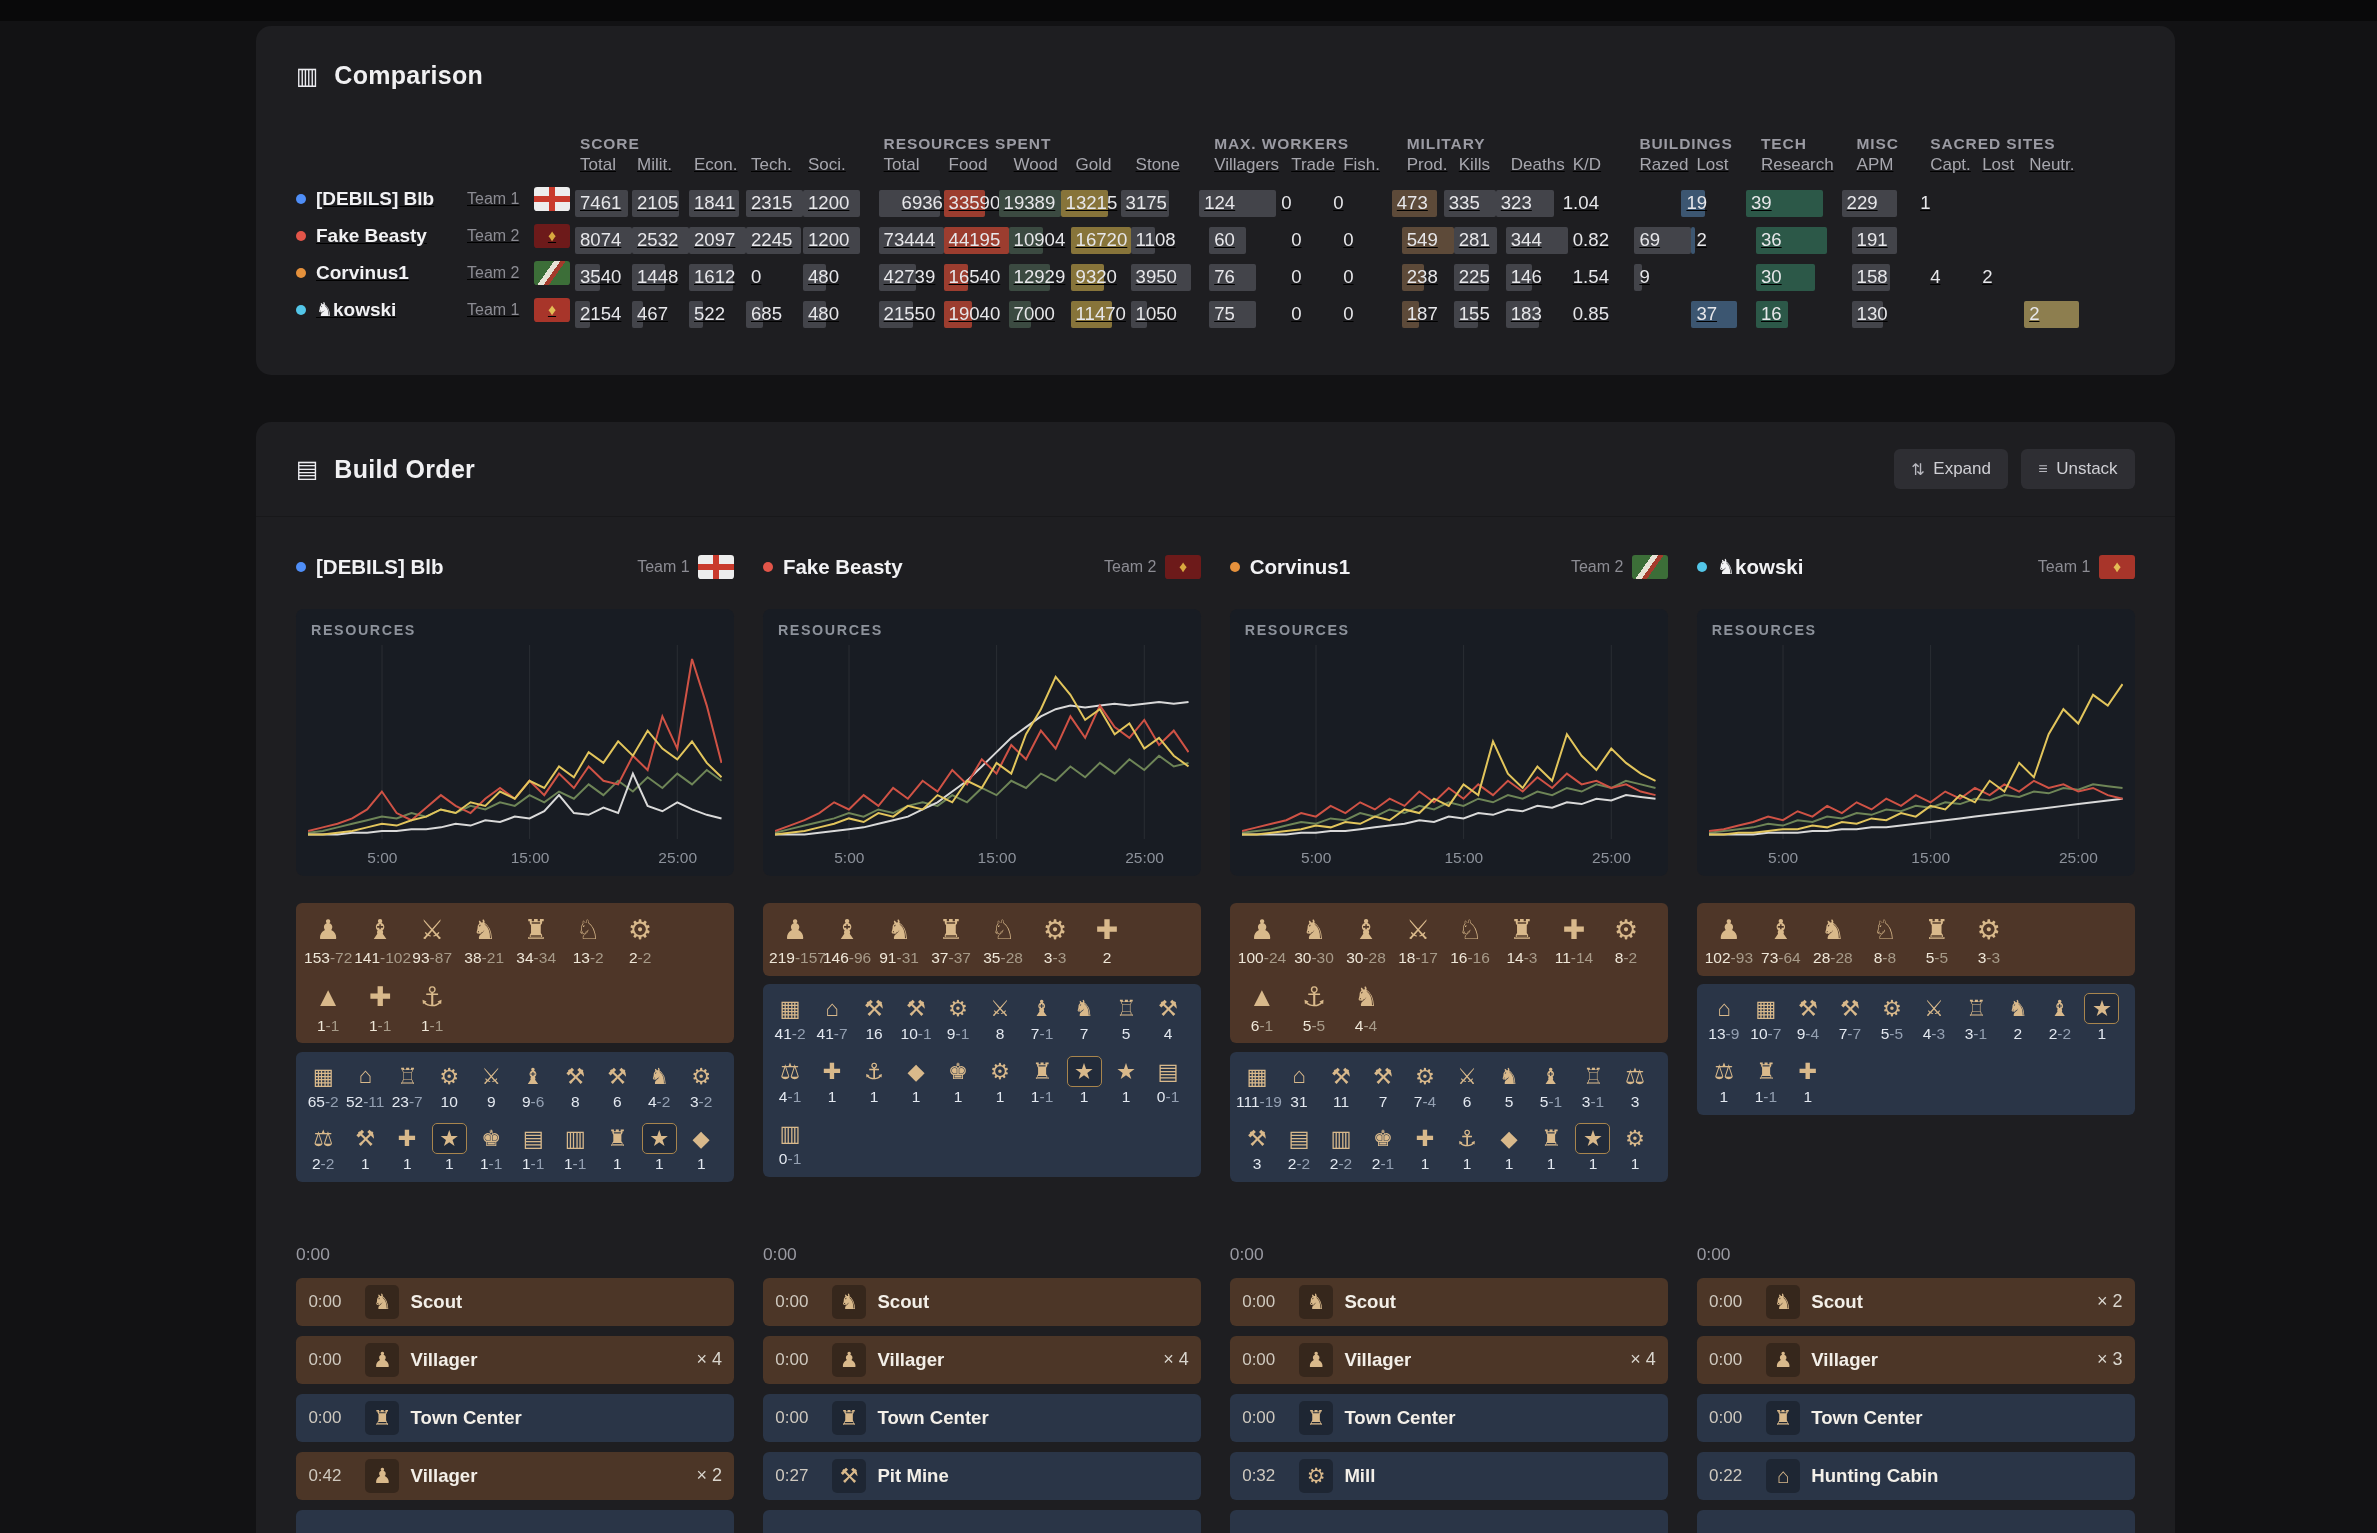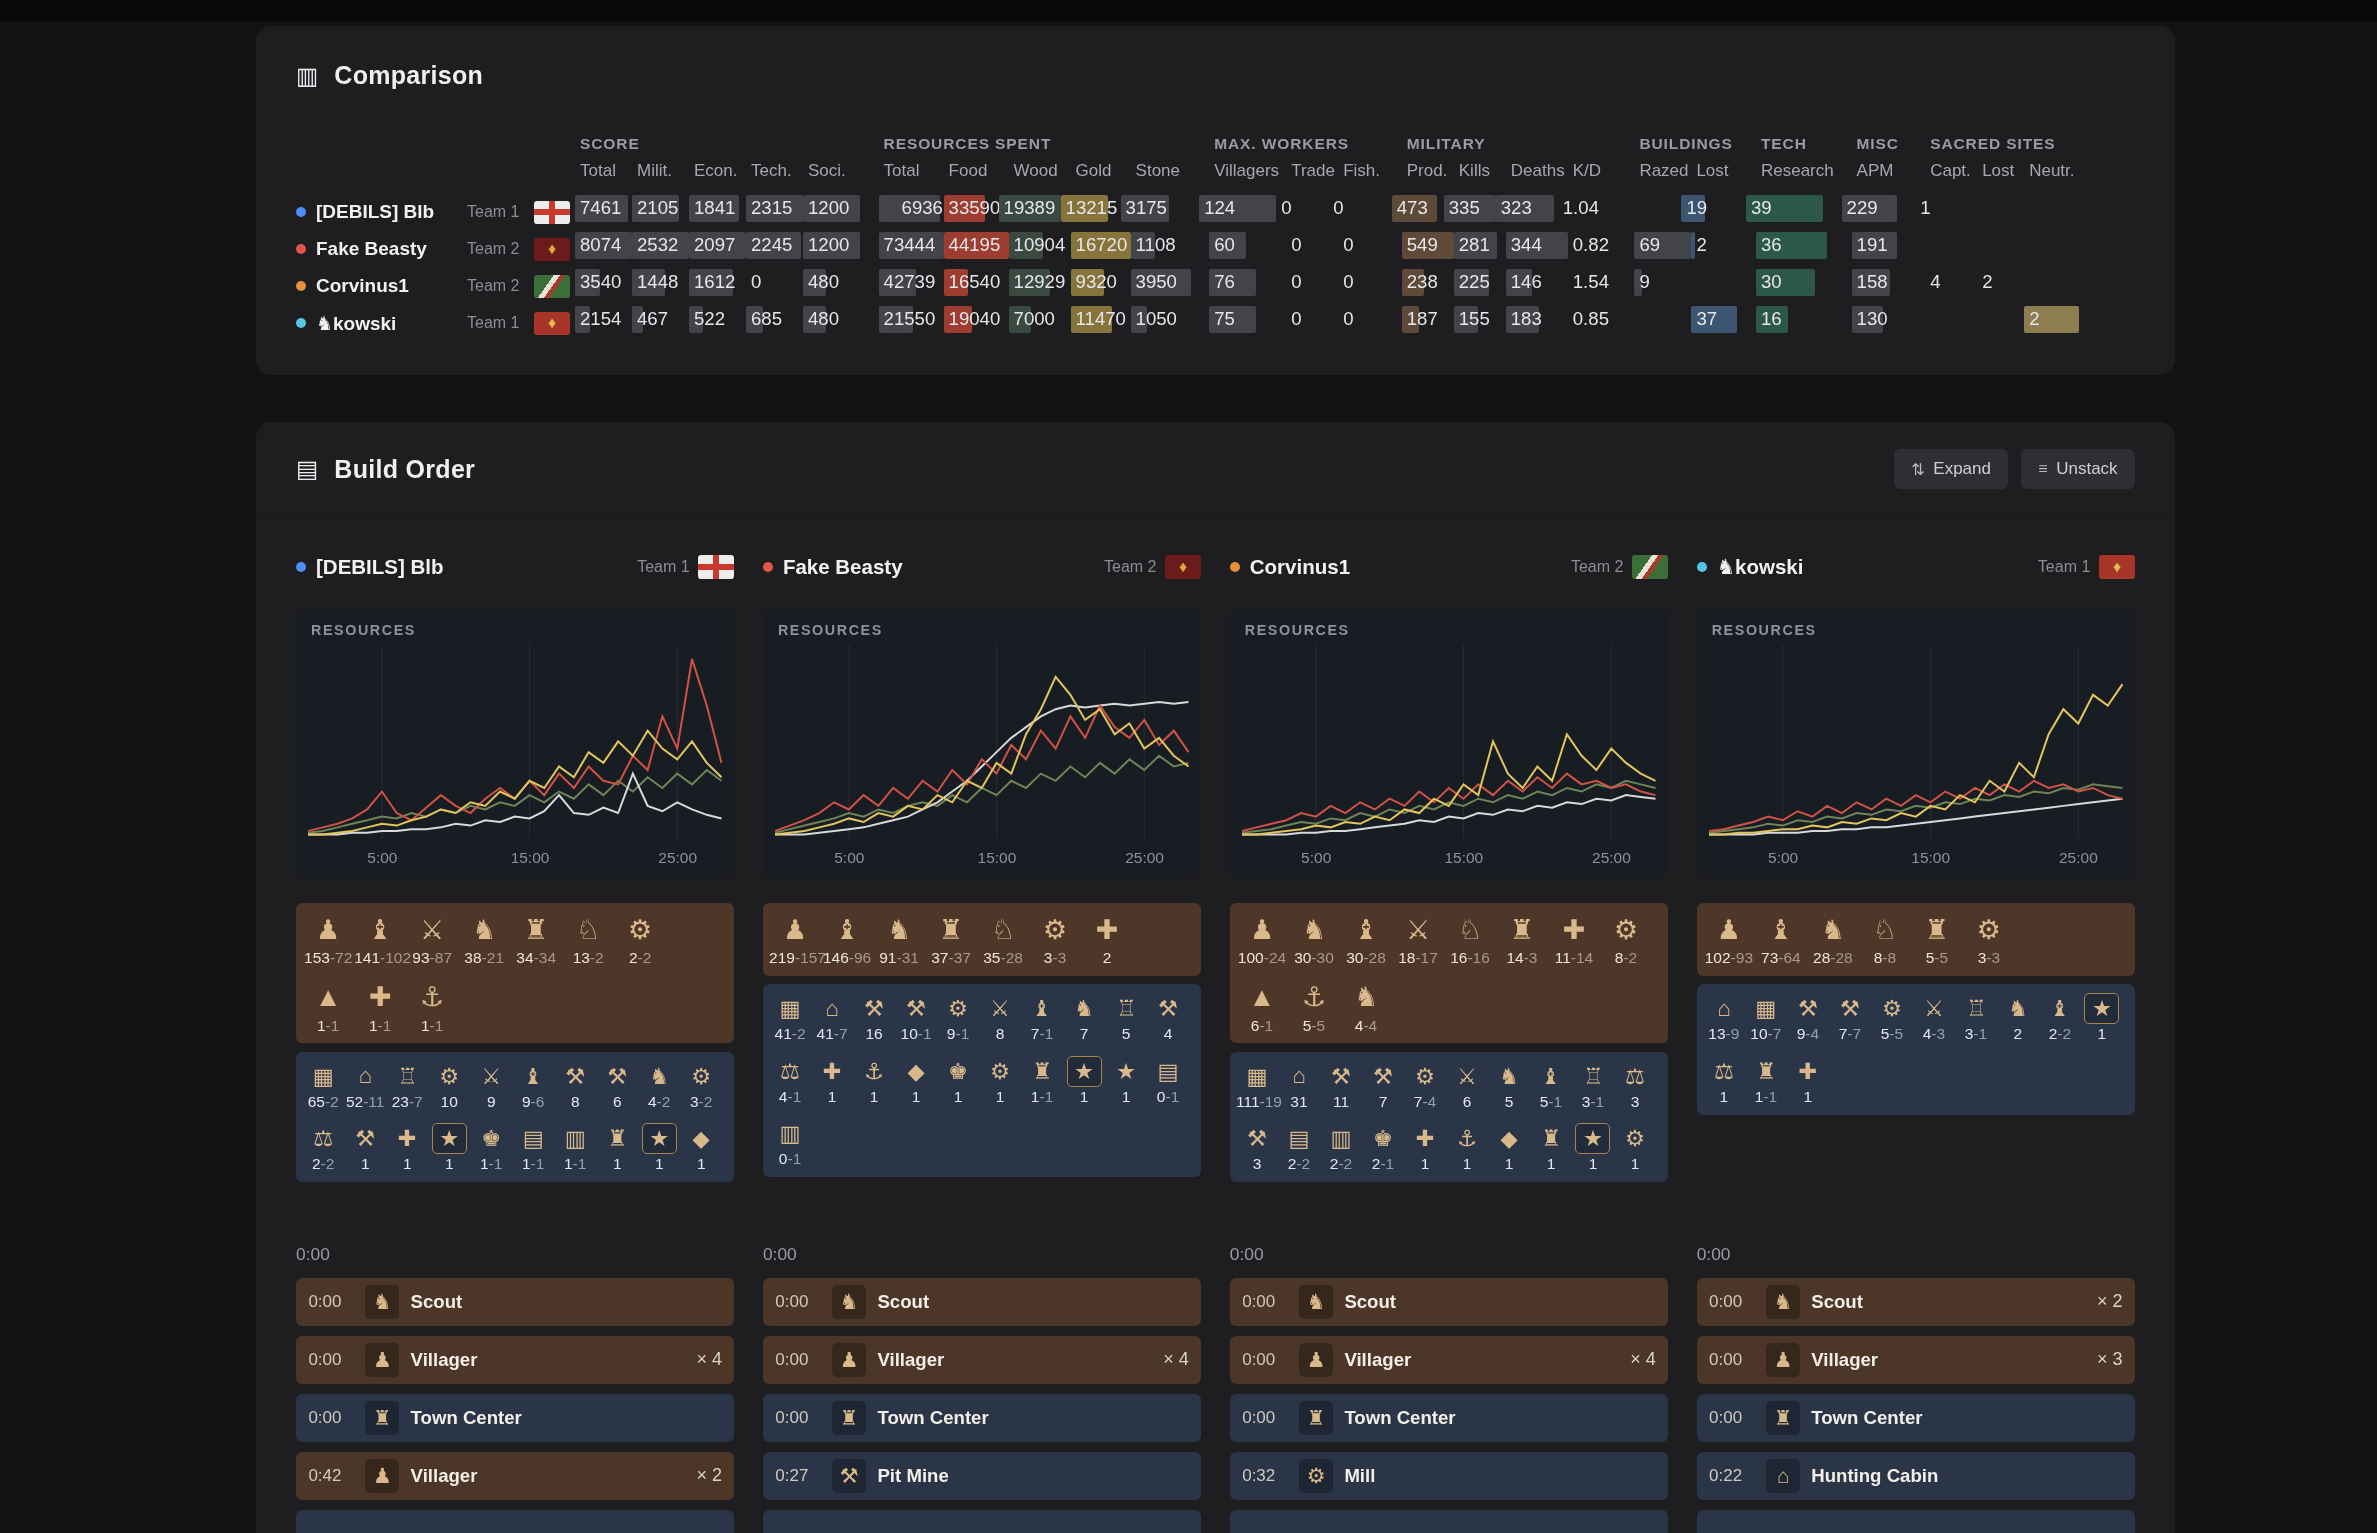--- a/index.html
+++ b/index.html
@@ -8,21 +8,21 @@
   .strip { height:21px; background:#09090a; }
   .content { width:1919px; margin-left:256px; }
   .panel { background:#1e1e21; border-radius:15px; }
   .panel-head { display:flex; align-items:center; gap:16px; }
   .panel-icon { font-size:23.6px; color:#ececf0; }
   h2 { font-size:25px; color:#f0f0f2; font-weight:700; letter-spacing:0.3px; }
 
   
   .cmp { margin-top:5px; padding:35px 40px 40px; }
   .cmp .panel-head { margin-bottom:40px; }
-  .cmp-row { display:flex; align-items:flex-end; }
+  .cmp-row { display:flex; align-items:flex-start;text-decoration:underline; }
   .row-head-spacer { width:279px; flex:none; }
   .grp-row { height:25px; }
   .grp-cell { position:relative; flex:none; height:100%; }
   .grp-label { position:absolute; left:5px; top:5px; font-size:15.5px; color:#9b9ba3; font-weight:700; letter-spacing:0.9px; white-space:nowrap; }
   .col-row { height:26px; margin-bottom:6.2px; }
   .col-cell { flex:none; }
   .col-label { font-size:17px; color:#a7a7ae; padding-left:5px; white-space:nowrap; }
   .data-row { height:37px; }
   .num-cell { position:relative; height:32px; flex:none; display:flex; align-items:center; }
   .num-bar { position:absolute; left:0; top:2.5px; bottom:2.5px; border-radius:1.9px; }
@@ -289,21 +289,21 @@
             <span class="num-val">73444</span>
           </div>
           <div class="num-cell" style="width: 65px;">
             <div class="num-bar" style="width: 100%; background: rgb(156, 61, 47);"></div>
             <span class="num-val">44195</span>
           </div>
           <div class="num-cell" style="width: 62px;">
             <div class="num-bar" style="width: 56.2381%; background: rgb(59, 74, 65);"></div>
             <span class="num-val">10904</span>
           </div>
-          <div class="num-cell" style="width: 60px; margin-top: 8px;">
+          <div class="num-cell" style="width: 60px;">
             <div class="num-bar" style="width: 100%; background: rgb(135, 116, 58);"></div>
             <span class="num-val">16720</span>
           </div>
           <div class="num-cell" style="width: 60px;">
             <div class="num-bar" style="width: 41.1392%; background: rgb(67, 68, 74);"></div>
             <span class="num-val">1108</span>
           </div>
           <div class="num-cell gap" style="width: 77px;">
             <div class="num-bar" style="width: 48.3871%; background: rgb(67, 68, 74);"></div>
             <span class="num-val">60</span>

